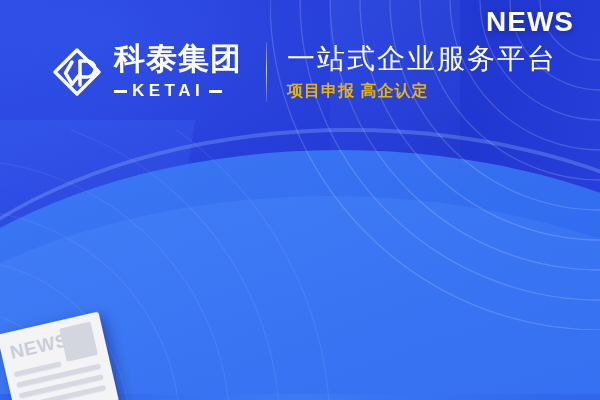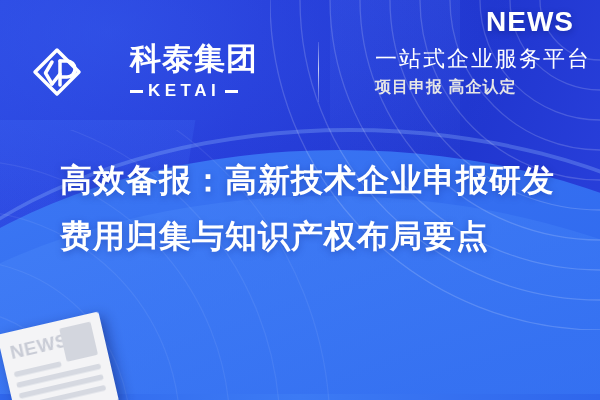--- a/index.html
+++ b/index.html
@@ -97,22 +97,21 @@
     opacity: 0.7;
   }
 
   
   .header {
     position: absolute;
     left: 0; right: 0; top: 34px;
     height: 76px;
     display: flex;
     align-items: center;
-    padding-left: 32px;
-    gap: 36px;
+    padding-left: 52px;
   }
   .logo-mark {
     width: 50px;
     height: 50px;
     flex: 0 0 auto;
     margin-right: 12px;
   }
   .logo-text {
     display: flex;
     flex-direction: column;
@@ -156,27 +155,27 @@
   }
 
   .tagline {
     display: flex;
     flex-direction: column;
     justify-content: center;
     flex: 0 0 auto;
   }
   .tagline-main {
     color: #ffffff;
-    font-size: 22px;
+    font-size: 28px;
     letter-spacing: 2px;
     line-height: 1.2;
     white-space: nowrap;
   }
   .tagline-sub {
-    color: #e5e5e5;
+    color: #eab308;
     font-size: 16px;
     font-weight: bold;
     letter-spacing: 1px;
     margin-top: 5px;
     white-space: nowrap;
   }
 
   
   .news-badge {
     position: absolute;
@@ -284,24 +283,20 @@
     <div class="divider"></div>
 
     <div class="tagline">
       <div class="tagline-main">一站式企业服务平台</div>
       <div class="tagline-sub">项目申报 高企认定</div>
     </div>
   </div>
 
   <div class="news-badge">NEWS</div>
 
-  <div class="title">
-    <div class="title-line">高效备报：高新技术企业申报研发</div>
-    <div class="title-line">费用归集与知识产权布局要点</div>
-  </div>
 
   <svg class="newspaper" viewBox="0 0 104 92">
     <rect x="0" y="0" width="104" height="92" rx="3" fill="#f4f4f6"></rect>
     <text x="9" y="27" font-family="Liberation Sans, sans-serif" font-size="19" font-weight="bold" fill="#c9ccd6" letter-spacing="0.5">NEWS</text>
     <rect x="62" y="8" width="32" height="34" rx="2" fill="#d3d6de"></rect>
     <g fill="#d6d9e1">
       <rect x="8" y="40" width="48" height="5.5" rx="2.2"></rect>
       <rect x="8" y="51" width="86" height="5.5" rx="2.2"></rect>
       <rect x="8" y="62" width="86" height="5.5" rx="2.2"></rect>
       <rect x="8" y="73" width="86" height="5.5" rx="2.2"></rect>

